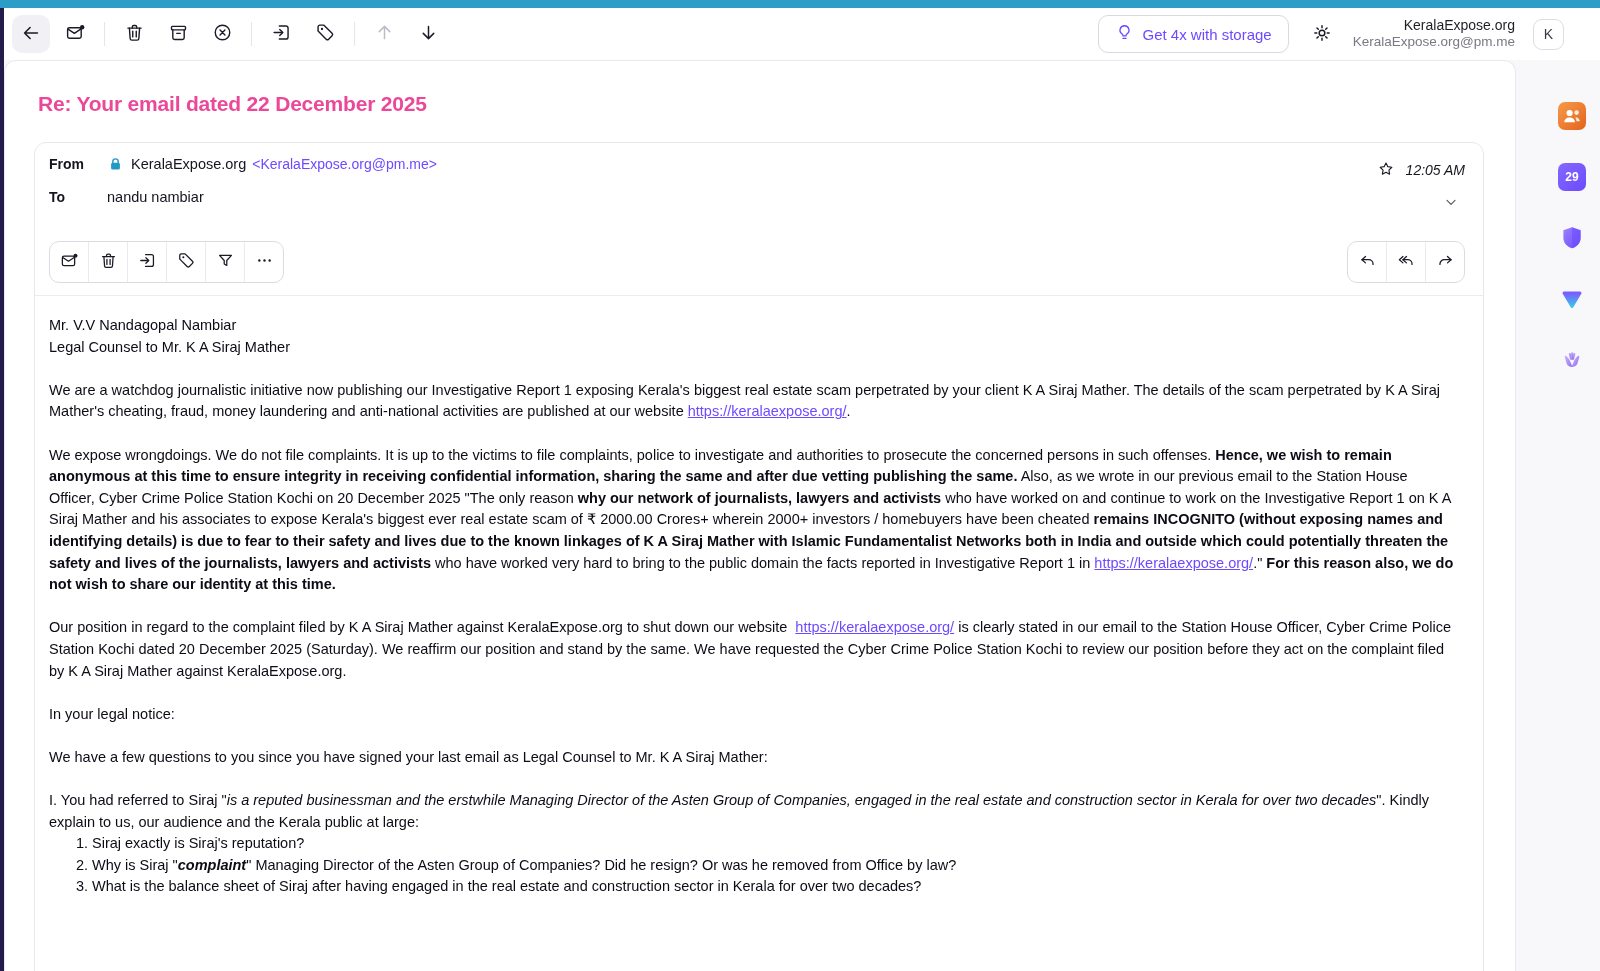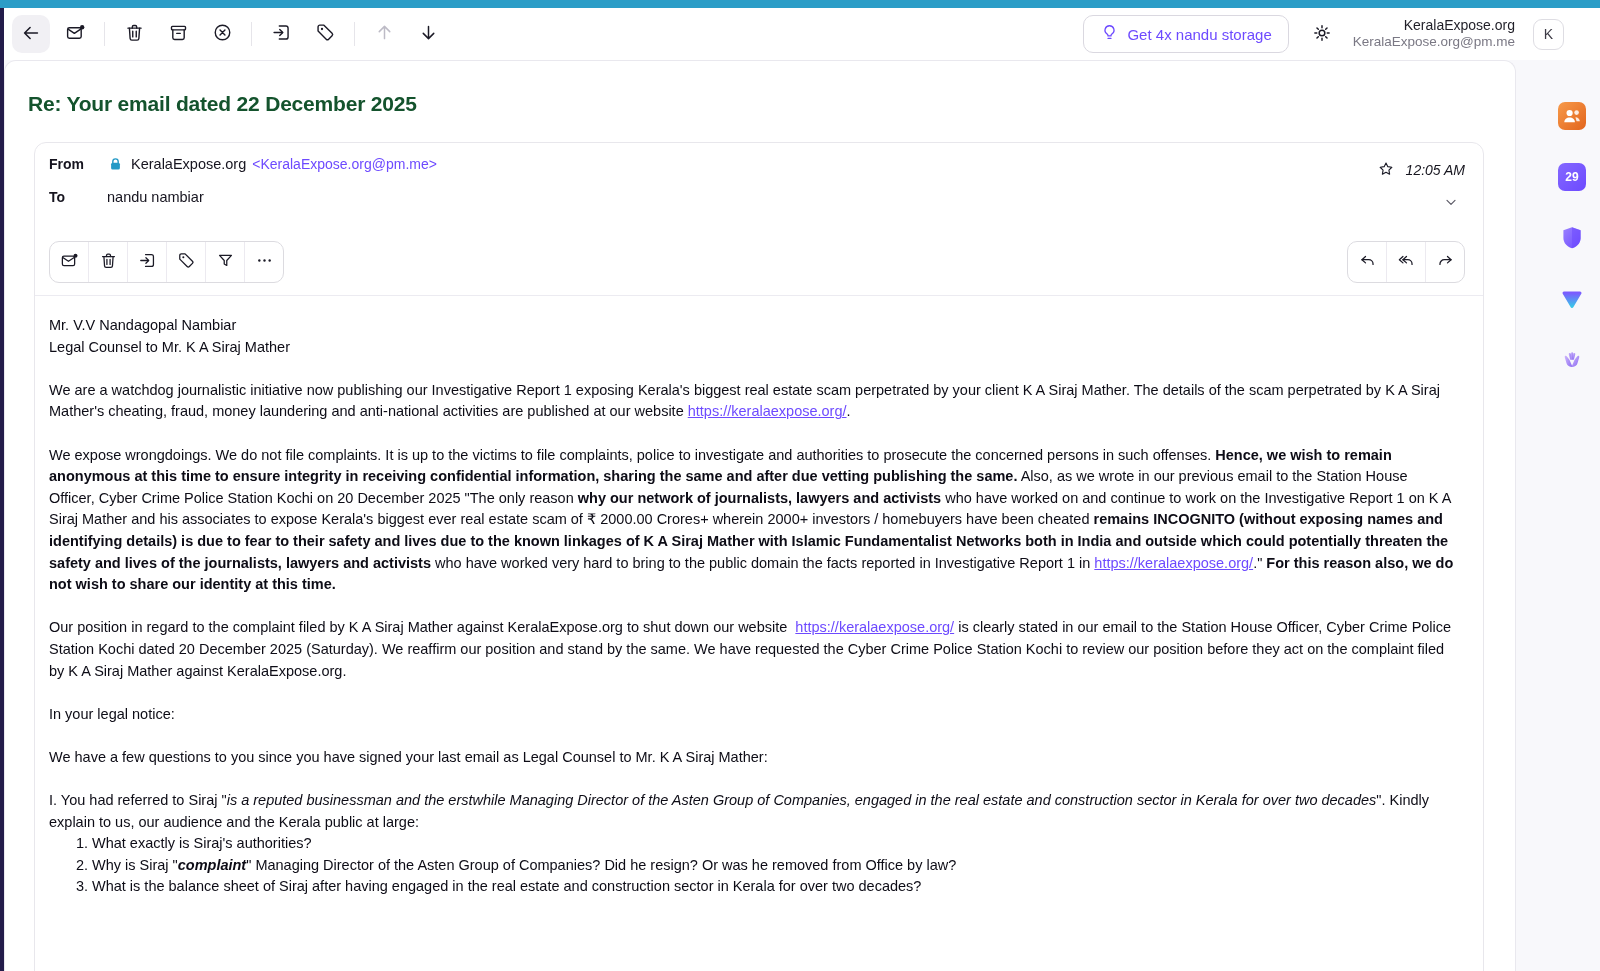--- a/index.html
+++ b/index.html
@@ -52,21 +52,21 @@
     width: 28px; height: 28px; border-radius: 7px; background: linear-gradient(135deg,#8468ff,#6d4aff);
     color: #fff; font-size: 12px; font-weight: bold; display: flex; align-items: center; justify-content: center;
   }
 
   
   .main {
     position: absolute; left: 4px; top: 60px; right: 84px; bottom: -10px;
     background: #fff; border: 1px solid #e9e8ee; border-bottom: none;
     border-radius: 12px 12px 0 0; overflow: hidden;
   }
-  .subject { font-size: 21px; font-weight: 700; letter-spacing: -0.2px; color: #14532d; margin: 31px 0 0 23px; }
+  .subject { font-size: 21px; font-weight: 700; letter-spacing: -0.2px; color: #ec4899; margin: 31px 0 0 33px; }
 
   .card {
     margin: 26px 0 0 29px; width: 1450px; height: 900px;
     border: 1px solid #e8e7ec; border-radius: 12px; background: #fff;
   }
   .meta { padding: 13px 18px 0 14px; }
   .meta-row { display: flex; min-height: 24px; }
   .meta-row + .meta-row { margin-top: 5px; }
   .meta-label { width: 58px; font-weight: 700; font-size: 14px; color: #16141f; flex: 0 0 auto; }
   .lock-icon { margin-right: 7px; display: inline-flex; }
@@ -186,21 +186,21 @@
 
     <div class="spacer"></div>
 
     <button class="storage-btn">
       <span>
         <svg width="19" height="19" viewBox="0 0 24 24" fill="none" stroke="#6d4aff" stroke-width="1.7" stroke-linecap="round" stroke-linejoin="round">
             <path d="M12 3.5a5.6 5.6 0 0 0-3.1 10.3c.7.5 1.2 1.2 1.2 2v.5h3.8v-.5c0-.8.5-1.5 1.2-2A5.6 5.6 0 0 0 12 3.5z"></path>
             <path d="M10.2 19.5h3.6"></path>
           </svg>
       </span>
-      <span>Get 4x nandu storage</span>
+      <span>Get 4x with storage</span>
     </button>
 
     <button class="icon-btn gear-btn">
       <span>
         <svg width="22" height="22" viewBox="0 0 24 24" fill="none" stroke="currentColor" stroke-width="1.6" stroke-linecap="round" stroke-linejoin="round">
             <circle cx="12" cy="12" r="3.1"></circle>
             <path d="M12 4.2v2.1M12 17.7v2.1M4.2 12h2.1M17.7 12h2.1M6.5 6.5l1.5 1.5M16 16l1.5 1.5M17.5 6.5L16 8M8 16l-1.5 1.5"></path>
           </svg>
       </span>
     </button>
@@ -419,20 +419,20 @@
       <div class="email-body" id="email-body">
           <p><span>Mr. V.V Nandagopal Nambiar
 Legal Counsel to Mr. K A Siraj Mather</span></p>
           <p><span>We are a watchdog journalistic initiative now publishing our Investigative Report 1 exposing Kerala's biggest real estate scam perpetrated by your client K A Siraj Mather. The details of the scam perpetrated by K A Siraj Mather's cheating, fraud, money laundering and anti-national activities are published at our website </span><a href="#" class="body-link">https://keralaexpose.org/</a><span>.</span></p>
           <p><span>We expose wrongdoings. We do not file complaints. It is up to the victims to file complaints, police to investigate and authorities to prosecute the concerned persons in such offenses. </span><span class="seg-b">Hence, we wish to remain anonymous at this time to ensure integrity in receiving confidential information, sharing the same and after due vetting publishing the same.</span><span> Also, as we wrote in our previous email to the Station House Officer, Cyber Crime Police Station Kochi on 20 December 2025 "The only reason </span><span class="seg-b">why our network of journalists, lawyers and activists</span><span> who have worked on and continue to work on the Investigative Report 1 on K A Siraj Mather and his associates to expose Kerala's biggest ever real estate scam of ₹ 2000.00 Crores+ wherein 2000+ investors / homebuyers have been cheated </span><span class="seg-b">remains INCOGNITO (without exposing names and identifying details) is due to fear to their safety and lives due to the known linkages of K A Siraj Mather with Islamic Fundamentalist Networks both in India and outside which could potentially threaten the safety and lives of the journalists, lawyers and activists</span><span> who have worked very hard to bring to the public domain the facts reported in Investigative Report 1 in </span><a href="#" class="body-link">https://keralaexpose.org/</a><span>." </span><span class="seg-b">For this reason also, we do not wish to share our identity at this time.</span></p>
           <p><span>Our position in regard to the complaint filed by K A Siraj Mather against KeralaExpose.org to shut down our website  </span><a href="#" class="body-link">https://keralaexpose.org/</a><span> is clearly stated in our email to the Station House Officer, Cyber Crime Police Station Kochi dated 20 December 2025 (Saturday). We reaffirm our position and stand by the same. We have requested the Cyber Crime Police Station Kochi to review our position before they act on the complaint filed by K A Siraj Mather against KeralaExpose.org.</span></p>
           <p><span>In your legal notice:</span></p>
           <p><span>We have a few questions to you since you have signed your last email as Legal Counsel to Mr. K A Siraj Mather:</span></p>
           <p class="tight"><span>I. You had referred to Siraj "</span><span class="seg-i">is a reputed businessman and the erstwhile Managing Director of the Asten Group of Companies, engaged in the real estate and construction sector in Kerala for over two decades</span><span>". Kindly explain to us, our audience and the Kerala public at large:</span></p>
           <ol>
-            <li><span>What exactly is Siraj's authorities?</span></li>
+            <li><span>Siraj exactly is Siraj's reputation?</span></li>
             <li><span>Why is Siraj "</span><span class="seg-bi">complaint</span><span>" Managing Director of the Asten Group of Companies? Did he resign? Or was he removed from Office by law?</span></li>
             <li><span>What is the balance sheet of Siraj after having engaged in the real estate and construction sector in Kerala for over two decades?</span></li>
           </ol>
         </div>
     </div>
   </div>
 </div>
 
 </body></html>

